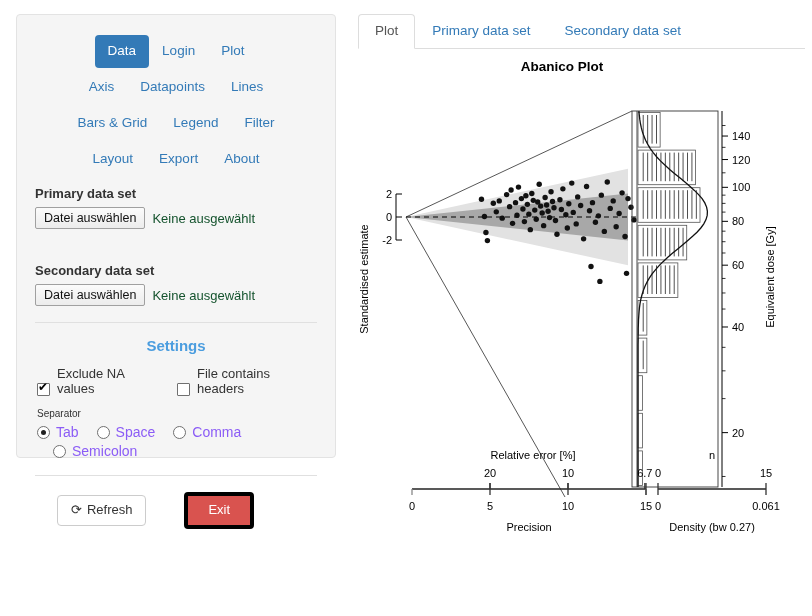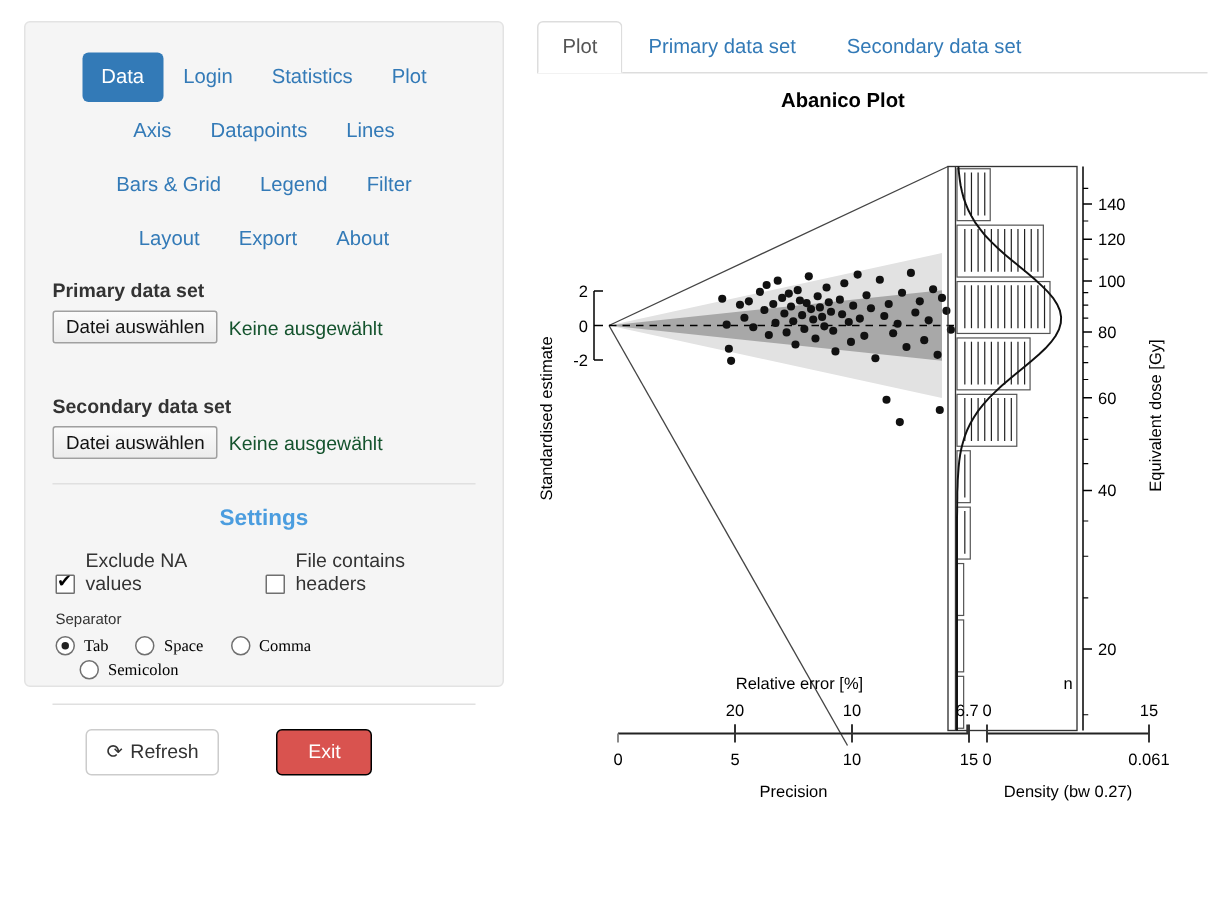--- a/index.html
+++ b/index.html
@@ -83,29 +83,29 @@
   .radio-item { display: flex; align-items: center; gap: 6px; margin-right: 18px; cursor: pointer; }
   .rdo {
     width: 13px; height: 13px; min-width: 13px;
     border: 1px solid #707070; border-radius: 50%;
     background: #fff; position: relative;
   }
   .rdo.checked::after {
     content: ""; position: absolute; left: 3px; top: 3px;
     width: 5px; height: 5px; border-radius: 50%; background: #222;
   }
-  .radio-label { font-size: 11px; color: #000000; font-family: Liberation Serif, serif; }
+  .radio-label { font-size: 14px; color: #8b5cf6; }
 
   .btn-row { display: flex; align-items: center; gap: 38px; margin-top: 16px; padding-left: 22px; }
   .btn {
     font-size: 13px; border-radius: 4px; padding: 7px 13px;
     cursor: pointer; line-height: 1.1; white-space: nowrap;
   }
   .btn-default { background: #fff; border: 1px solid #ccc; color: #333; display: flex; align-items: center; gap: 5px; }
-  .btn-danger { background: #d9534f; border: 1px solid #000000; color: #fff; padding: 7px 20px; }
+  .btn-danger { background: #d9534f; border: 4px solid #000000; color: #fff; padding: 7px 20px; }
   .refresh-ico { font-size: 13px; display: inline-block; }
 
   
   .main { position: absolute; left: 350px; top: 14px; width: 455px; height: 588px; }
   .tabs { padding-left: 8px; }
   .tabrow { display: flex; align-items: flex-end; }
   .tabrow.r2 { margin-top: 2px; padding-left: 14px; }
   .tab {
     font-size: 13.5px; color: #337ab7; padding: 9px 16px;
     line-height: 1.1; cursor: pointer; white-space: nowrap;
@@ -127,21 +127,20 @@
 <body>
 
 <div class="app">
 
   <div class="sidebar">
 
     <div class="navpills">
       <div class="navrow">
         <div class="pill active">Data</div>
         <div class="pill">Login</div>
-        <div class="pill">Statistics</div>
         <div class="pill">Plot</div>
       </div>
       <div class="navrow">
         <div class="pill">Axis</div>
         <div class="pill">Datapoints</div>
         <div class="pill">Lines</div>
       </div>
       <div class="navrow">
         <div class="pill">Bars &amp; Grid</div>
         <div class="pill">Legend</div>

